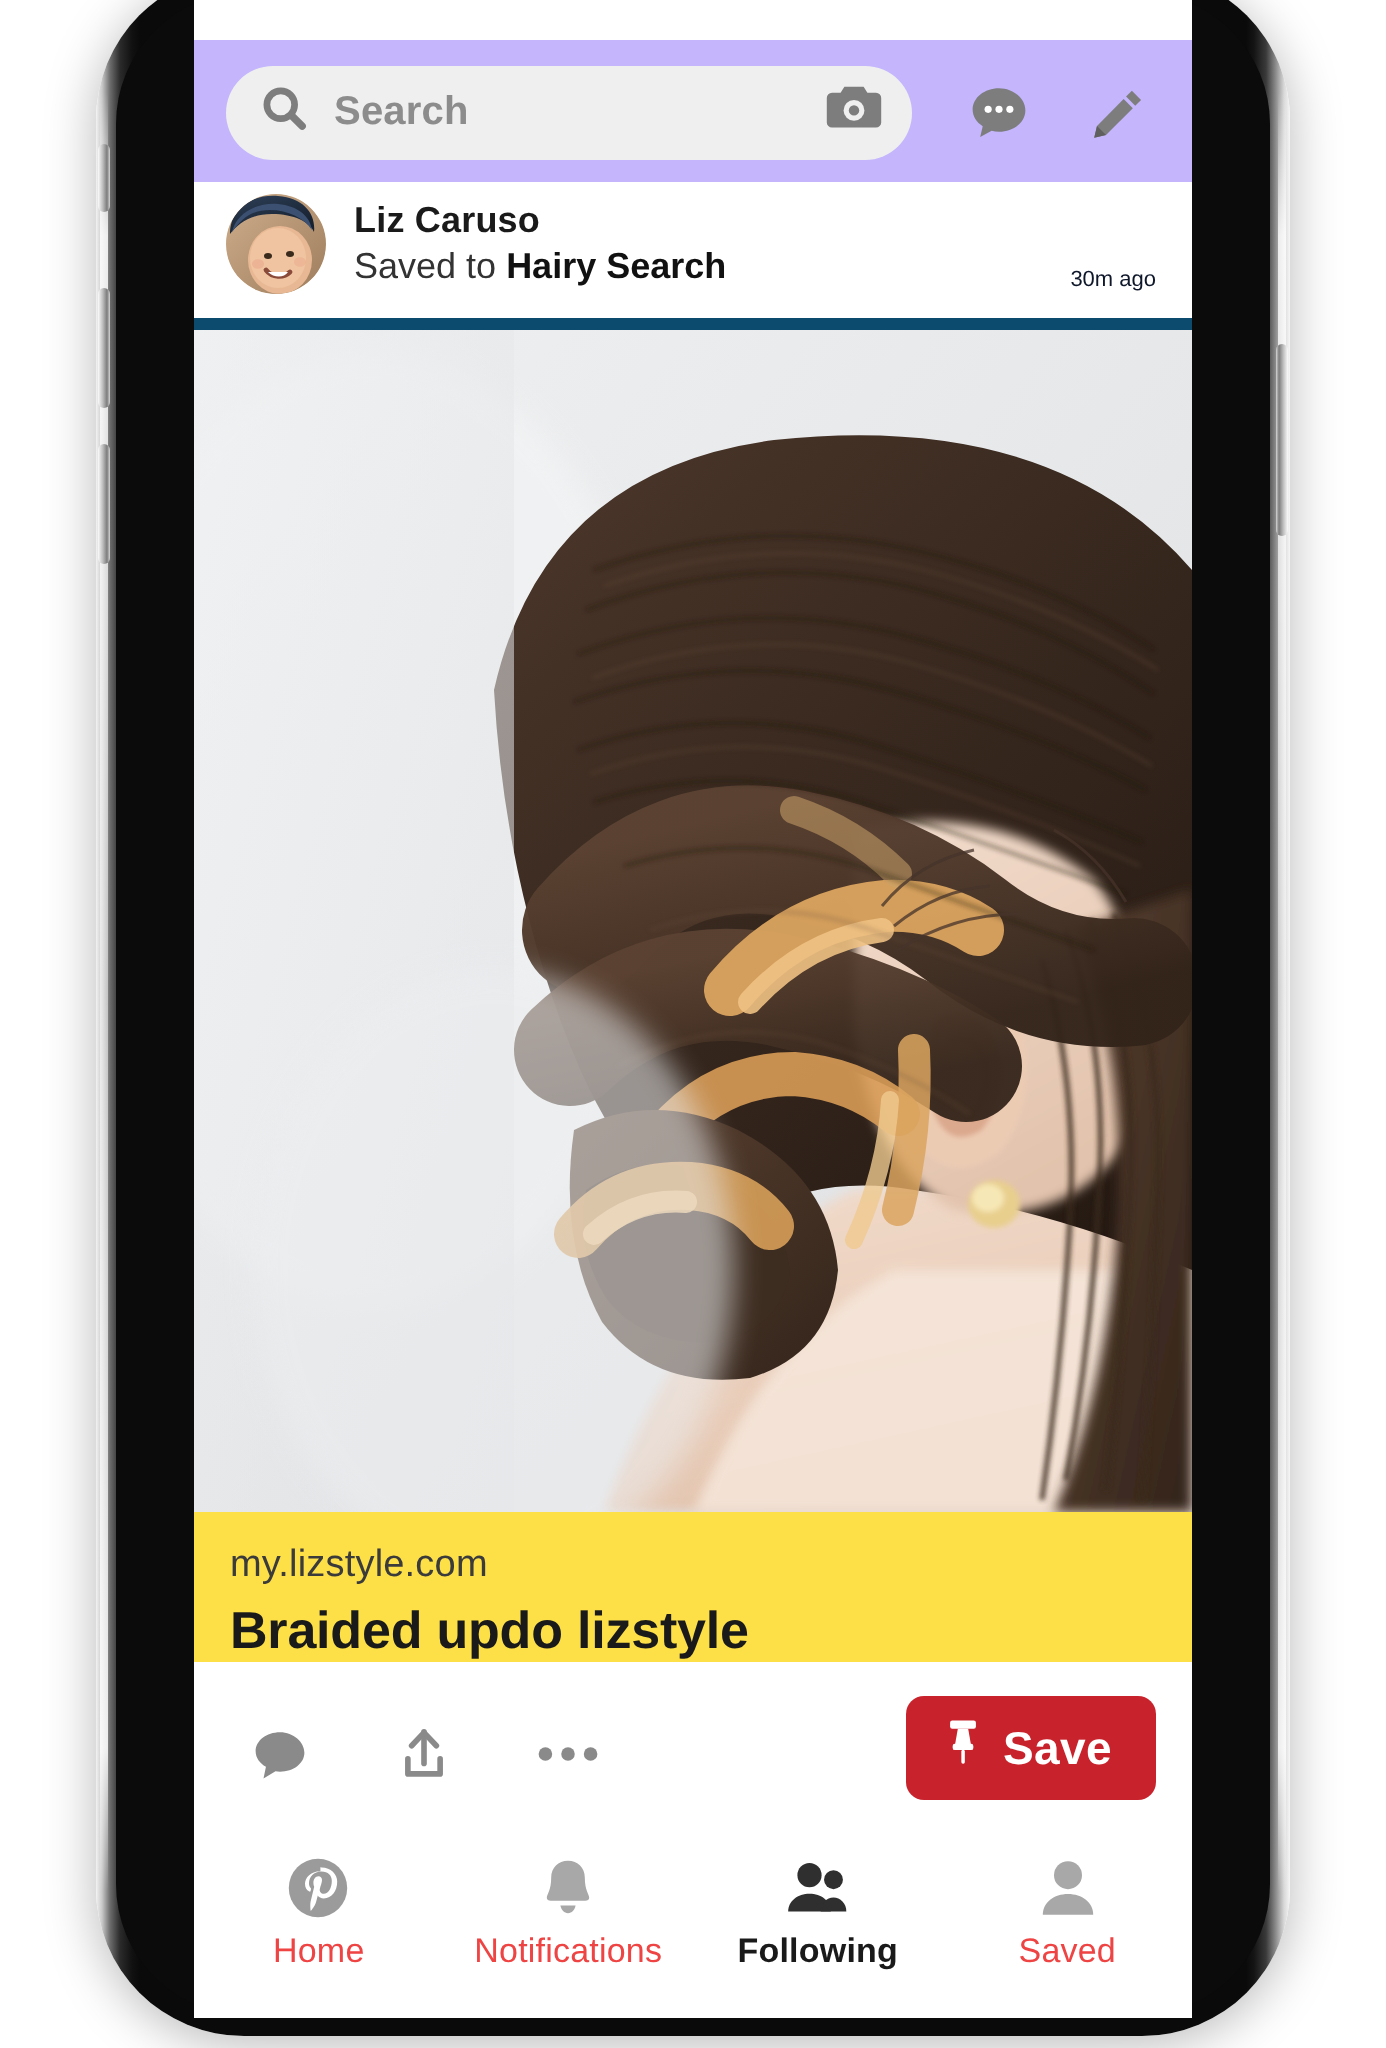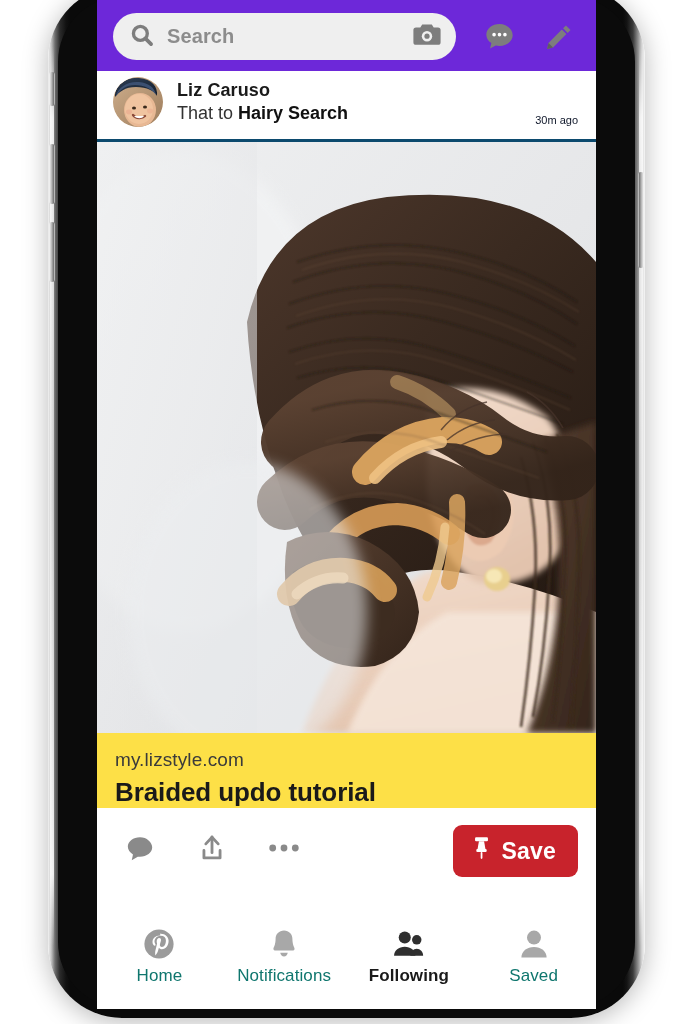--- a/index.html
+++ b/index.html
@@ -70,22 +70,23 @@
     height: 1009px;
     background: #ffffff;
     overflow: hidden;
   }
 
   
   .topbar {
     display: flex;
     align-items: center;
     padding: 13px 14px 11px 16px;
-    background: #6d28d9;
+    background: #c4b5fd;
     gap: 12px;
+    margin-top: 20px;
   }
   .searchbox {
     flex: 1;
     height: 47px;
     background: #efefef;
     border-radius: 24px;
     display: flex;
     align-items: center;
     padding: 0 14px 0 16px;
     gap: 12px;
@@ -107,21 +108,21 @@
   }
   .topbar-icon.chat { margin-left: 8px; }
   .topbar-icon.pencil { margin-left: 2px; }
 
   
   .pin-header {
     display: flex;
     align-items: center;
     padding: 6px 18px 12px 16px;
     background: #fff;
-    border-bottom: 3px solid #0c4a6e;
+    border-bottom: 6px solid #0c4a6e;
   }
   .avatar {
     width: 50px; height: 50px;
     border-radius: 50%;
     flex: none;
     overflow: hidden;
     position: relative;
     background: #d9c3a8;
   }
   .avatar svg { display: block; }
@@ -174,21 +175,21 @@
     font-size: 26px;
     font-weight: bold;
     color: #1a1a1a;
     margin-top: 6px;
     letter-spacing: -.1px;
   }
 
   
   .action-row {
     display: flex;
-    align-items: flex-start;
+    align-items: flex-end;
     padding: 17px 18px 0 20px;
     background: #fff;
   }
   .action-icon {
     width: 46px; height: 46px;
     display: flex; align-items: center; justify-content: center;
     flex: none;
   }
   .action-icon.share { margin-left: 26px; }
   .action-icon.more  { margin-left: 26px; }
@@ -238,21 +239,21 @@
     flex: 1;
     display: flex;
     flex-direction: column;
     align-items: center;
     gap: 5px;
     cursor: pointer;
   }
   .nav-icon { height: 34px; display: flex; align-items: center; justify-content: center; }
   .nav-label {
     font-size: 17px;
-    color: #0f766e;
+    color: #ef4444;
     letter-spacing: .1px;
   }
   .nav-item.active .nav-label { color: #1a1a1a; font-weight: bold; }
 </style>
 </head>
 <body>
 
 <div class="phone-frame">
   <div class="frame-inner"></div>
   <div class="edge-gloss-l"></div>
@@ -327,21 +328,21 @@
           <ellipse cx="32" cy="30" rx="2" ry="1.5" fill="#3a2a1c"></ellipse>
           <path d="M20 38c3 4 9 4 12 1" stroke="#8a4a3a" stroke-width="2.4" fill="none" stroke-linecap="round"></path>
           <path d="M21 39c3 3 8 3 10 0z" fill="#fff"></path>
           <ellipse cx="16" cy="35" rx="3" ry="2.4" fill="#e9a68a" opacity=".55"></ellipse>
           <ellipse cx="37" cy="34" rx="3" ry="2.4" fill="#e9a68a" opacity=".45"></ellipse>
         </g>
       </svg>
     </div>
     <div class="pin-header-text">
       <div class="pinner-name">Liz Caruso</div>
-      <div class="saved-line"><span>That to </span><b>Hairy Search</b></div>
+      <div class="saved-line"><span>Saved to </span><b>Hairy Search</b></div>
     </div>
     <div class="pin-time">30m ago</div>
   </div>
 
   <div class="hero">
     <svg viewBox="0 0 499 591" preserveAspectRatio="xMidYMid slice">
       <defs>
         <linearGradient id="bgwall" x1="0" y1="0" x2="1" y2="1">
           <stop offset="0" stop-color="#eff0f1"></stop>
           <stop offset="0.55" stop-color="#e6e7e9"></stop>
@@ -447,21 +448,21 @@
         <path d="M430 250 Q452 262 466 286"></path>
       </g>
 
       <rect x="0" y="0" width="160" height="591" fill="url(#bgwall)" opacity=".55"></rect>
       <ellipse cx="150" cy="470" rx="120" ry="150" fill="#eceef0" opacity=".55" filter="url(#softer)"></ellipse>
     </svg>
   </div>
 
   <div class="pin-meta">
     <div class="pin-domain">my.lizstyle.com</div>
-    <div class="pin-title">Braided updo tutorial</div>
+    <div class="pin-title">Braided updo lizstyle</div>
   </div>
 
   <div class="action-row">
     <div class="action-icon comment">
       <svg width="30" height="30" viewBox="0 0 32 32">
         <path d="M16 4.4c-7.2 0-13 4.5-13 10.1 0 3.4 2.2 6.5 5.5 8.3l-1.3 6.3 6.4-3.9c.8.1 1.6.2 2.4.2 7.2 0 13-4.5 13-10.1S23.2 4.4 16 4.4z" fill="#8a8a8a"></path>
       </svg>
     </div>
     <div class="action-icon share">
       <svg width="30" height="30" viewBox="0 0 32 32" fill="none">

